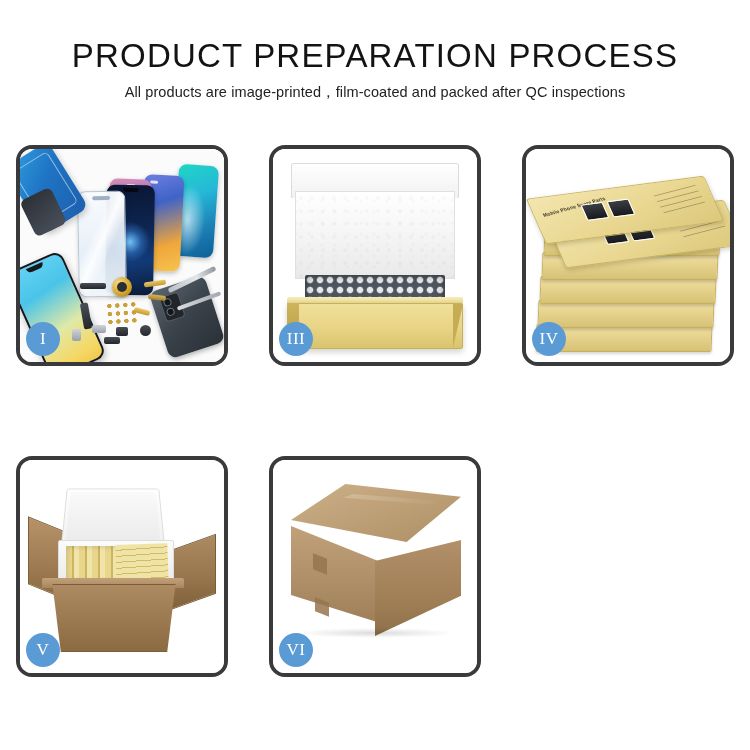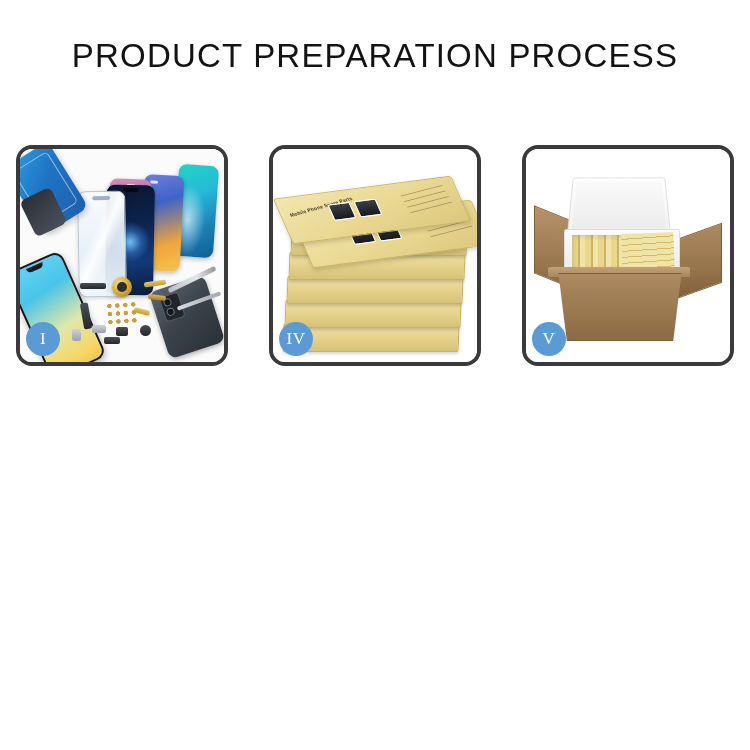--- a/index.html
+++ b/index.html
@@ -327,20 +327,21 @@
   .c-shadow { position:absolute; left:22px; top:168px; width:160px; height:10px;
      background: radial-gradient(ellipse at center, rgba(0,0,0,.14), rgba(0,0,0,0) 70%); }
 </style>
 </head>
 <body>
 
 <div class="page">
 
   <div class="header">
     <div class="title">PRODUCT PREPARATION PROCESS</div>
+    <div class="subtitle">All products are image-printed，film-coated and packed after QC inspections</div>
   </div>
 
   <div class="grid">
 
     <div class="panel">
       <div class="stage">
         <div class="p1-bg"></div>
 
         <div class="ph ph-far5"></div>
         <div class="ph ph-far4"></div>
@@ -373,20 +374,33 @@
         <div class="part dark" style="left:120px; top:176px; width:11px; height:11px; border-radius:50%;"></div>
         <div class="part dark" style="left:84px; top:188px; width:16px; height:7px;"></div>
 
         <div class="tool"></div>
         <div class="tool2"></div>
       </div>
       <div class="badge">I</div>
     </div>
 
 
+    <div class="panel">
+      <div class="stage" style="background:#ffffff;">
+        <div class="box3-wrap">
+          <div class="box3-lidback"></div>
+          <div class="box3-foamback"></div>
+          <div class="box3-bubble"></div>
+          <div class="box3-rim"></div>
+          <div class="box3-front"></div>
+          <div class="box3-side"></div>
+        </div>
+      </div>
+      <div class="badge">III</div>
+    </div>
 
     <div class="panel">
       <div class="stage" style="background:#ffffff;">
         <div class="stack">
           <div class="sbox s1"></div>
           <div class="sbox s2"></div>
           <div class="sbox s3"></div>
           <div class="sbox s4"></div>
           <div class="sbox s5"></div>
 
@@ -416,15 +430,27 @@
           <div class="v-foambody"></div>
           <div class="v-content"></div>
           <div class="v-content2"></div>
           <div class="v-rim"></div>
           <div class="v-front"></div>
         </div>
       </div>
       <div class="badge">V</div>
     </div>
 
+    <div class="panel">
+      <div class="stage" style="background:#ffffff;">
+        <div class="c-top"></div>
+        <div class="c-topseam"></div>
+        <div class="c-left"></div>
+        <div class="c-right"></div>
+        <div class="c-tab t1"></div>
+        <div class="c-tab t2"></div>
+        <div class="c-shadow"></div>
+      </div>
+      <div class="badge">VI</div>
+    </div>
 
   </div>
 </div>
 
 </body></html>

